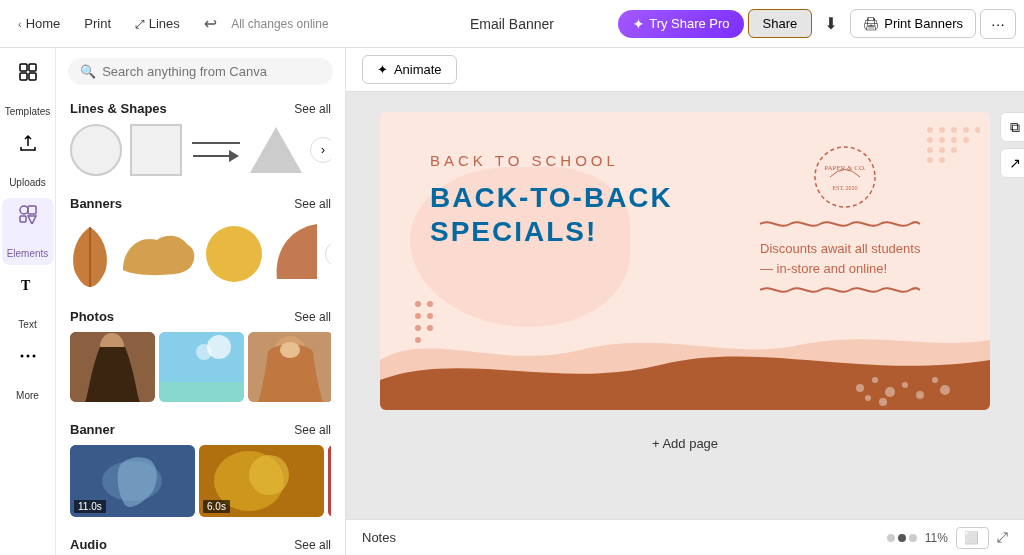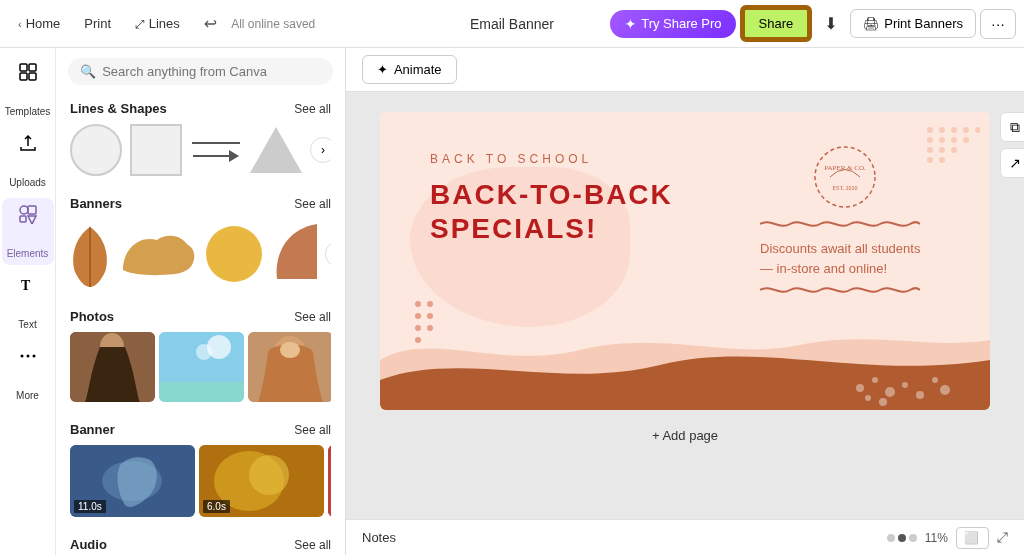--- a/index.html
+++ b/index.html
@@ -3,21 +3,21 @@
   <meta charset="utf-8">
   <style>
     * { box-sizing: border-box; margin: 0; padding: 0; }
     body { font-family: -apple-system, BlinkMacSystemFont, 'Segoe UI', sans-serif; background: #f0f0f0; overflow: hidden; width: 1024px; height: 555px; display: flex; flex-direction: column; }
 
     
     .topbar { height: 48px; background: #fff; display: flex; align-items: center; padding: 0 8px; gap: 4px; border-bottom: 1px solid #e0e0e0; flex-shrink: 0; }
     .topbar-btn { display: flex; align-items: center; gap: 4px; padding: 6px 10px; border-radius: 6px; border: none; background: transparent; cursor: pointer; font-size: 13px; color: #333; }
     .topbar-chevron { font-size: 11px; color: #555; }
     .btn-canva-pro { background: linear-gradient(135deg, #a259ff, #7b2fff); color: #fff; border: none; border-radius: 20px; padding: 6px 14px; font-size: 13px; cursor: pointer; display: flex; align-items: center; gap: 5px; }
-    .btn-share { background: #bef264; border: 5px solid #a16207; border-radius: 6px; padding: 6px 14px; font-size: 13px; cursor: pointer; }
+    .btn-share { background: #e5e5e5; border: 1px solid #a16207; border-radius: 6px; padding: 6px 14px; font-size: 13px; cursor: pointer; }
     .btn-download { background: transparent; border: none; padding: 6px 8px; cursor: pointer; font-size: 16px; color: #333; }
     .btn-print { background: #fff; border: 1px solid #ccc; border-radius: 6px; padding: 6px 12px; font-size: 13px; cursor: pointer; display: flex; align-items: center; gap: 5px; }
     .btn-more { background: transparent; border: 1px solid #ccc; border-radius: 6px; padding: 6px 10px; font-size: 14px; cursor: pointer; }
     .undo-icon { font-size: 16px; color: #555; cursor: pointer; }
 
     
     .main { display: flex; flex: 1; overflow: hidden; }
 
     
     .sidebar-icons { width: 56px; background: #fff; display: flex; flex-direction: column; align-items: center; padding-top: 8px; gap: 4px; border-right: 1px solid #e8e8e8; flex-shrink: 0; }
@@ -66,22 +66,22 @@
     .animate-btn { display: flex; align-items: center; gap: 6px; padding: 6px 14px; border: 1px solid #ccc; border-radius: 6px; background: #fff; cursor: pointer; font-size: 13px; }
     .canvas-scroll { flex: 1; overflow: auto; display: flex; align-items: flex-start; justify-content: center; padding: 20px 16px; }
     .canvas-page-wrap { position: relative; }
     .canvas-action-btn { background: #fff; border: 1px solid #ddd; border-radius: 6px; width: 30px; height: 30px; display: flex; align-items: center; justify-content: center; cursor: pointer; font-size: 14px; }
 
     
     .email-banner { width: 610px; height: 298px; background: #fde8e0; border-radius: 6px; overflow: hidden; position: relative; cursor: default; }
     .banner-bg-salmon { position: absolute; top: 0; left: 0; width: 100%; height: 100%; background: #fde8e0; }
     .banner-dots-top-right { position: absolute; top: 10px; right: 10px; }
     .banner-text-area { position: absolute; left: 50px; top: 40px; }
-    .banner-back-to-school { font-size: 12px; letter-spacing: 4px; color: #c0654a; font-weight: 400; margin-bottom: 12px; }
-    .banner-headline { font-size: 28px; font-weight: 800; color: #b91c1c; letter-spacing: 2px; line-height: 1.2; text-transform: uppercase; }
+    .banner-back-to-school { font-size: 15px; letter-spacing: 4px; color: #c0654a; font-weight: 400; margin-bottom: 12px; }
+    .banner-headline { font-size: 28px; font-weight: 800; color: #0369a1; letter-spacing: 2px; line-height: 1.2; text-transform: uppercase; }
     .banner-right-area { position: absolute; right: 30px; top: 30px; text-align: left; width: 200px; }
 
     
     .add-page-btn { text-align: center; padding: 12px; font-size: 13px; color: #333; cursor: pointer; background: transparent; border: none; }
     .add-page-wrap { background: #e8e8e8; padding: 6px 0; }
 
     
     .bottom-bar { height: 36px; background: #fff; border-top: 1px solid #e0e0e0; display: flex; align-items: center; padding: 0 16px; flex-shrink: 0; }
     .notes-btn { font-size: 13px; color: #333; cursor: pointer; border: none; background: transparent; }
     .bottom-right { margin-left: auto; display: flex; align-items: center; gap: 8px; }
@@ -118,21 +118,21 @@
   <button class="topbar-btn">
     <span>Print</span>
   </button>
   <button class="topbar-btn">
     <span style="font-size:12px;">⤢</span>
     <span>Lines</span>
   </button>
   <button class="topbar-btn undo-icon">
     <span>↩</span>
   </button>
-  <span style="font-size:12px;color:#888;margin-right:auto;">All online saved</span>
+  <span style="font-size:12px;color:#888;margin-right:auto;">All changes online</span>
   <span style="font-size:14px;font-weight:500;color:#333;position:absolute;left:50%;transform:translateX(-50%);">Email Banner</span>
   <button class="btn-canva-pro">
     <span style="font-size:14px;">✦</span>
     <span>Try Share Pro</span>
   </button>
   <button class="btn-share">
     <span>Share</span>
   </button>
   <button class="btn-download">
     <span>⬇</span>
@@ -459,21 +459,21 @@
                   <circle cx="8" cy="20" r="3"></circle>
                   <circle cx="20" cy="20" r="3"></circle>
                 <circle cx="8" cy="32" r="3"></circle>
                   <circle cx="20" cy="32" r="3"></circle>
                   <circle cx="8" cy="44" r="3"></circle>
               </g>
             </svg>
           </div>
         </div>
 
-        <div class="add-page-wrap" style="width:610px;margin-top:0;">
+        <div class="add-page-wrap" style="width:610px;margin-top:8px;">
           <button class="add-page-btn" style="width:100%;">+ Add page</button>
         </div>
       </div>
     </div>
 
     <div class="bottom-bar">
       <button class="notes-btn">Notes</button>
       <div class="bottom-right">
         <div class="zoom-dots">
           <div class="zoom-dot"></div>

